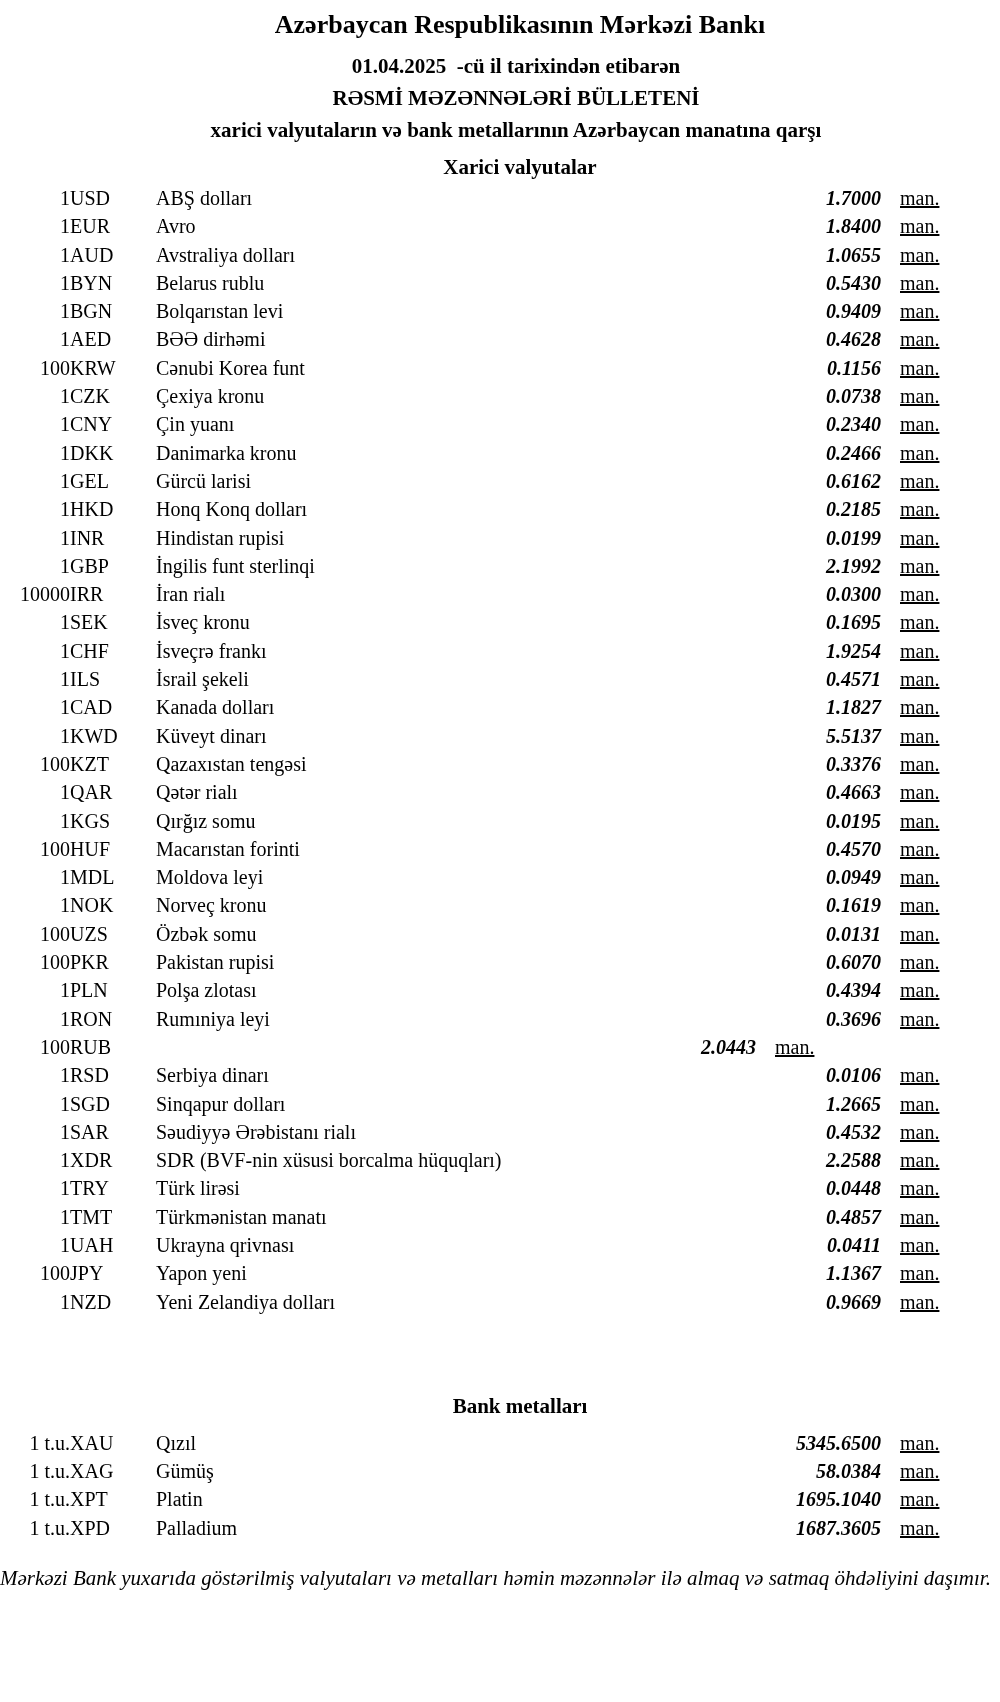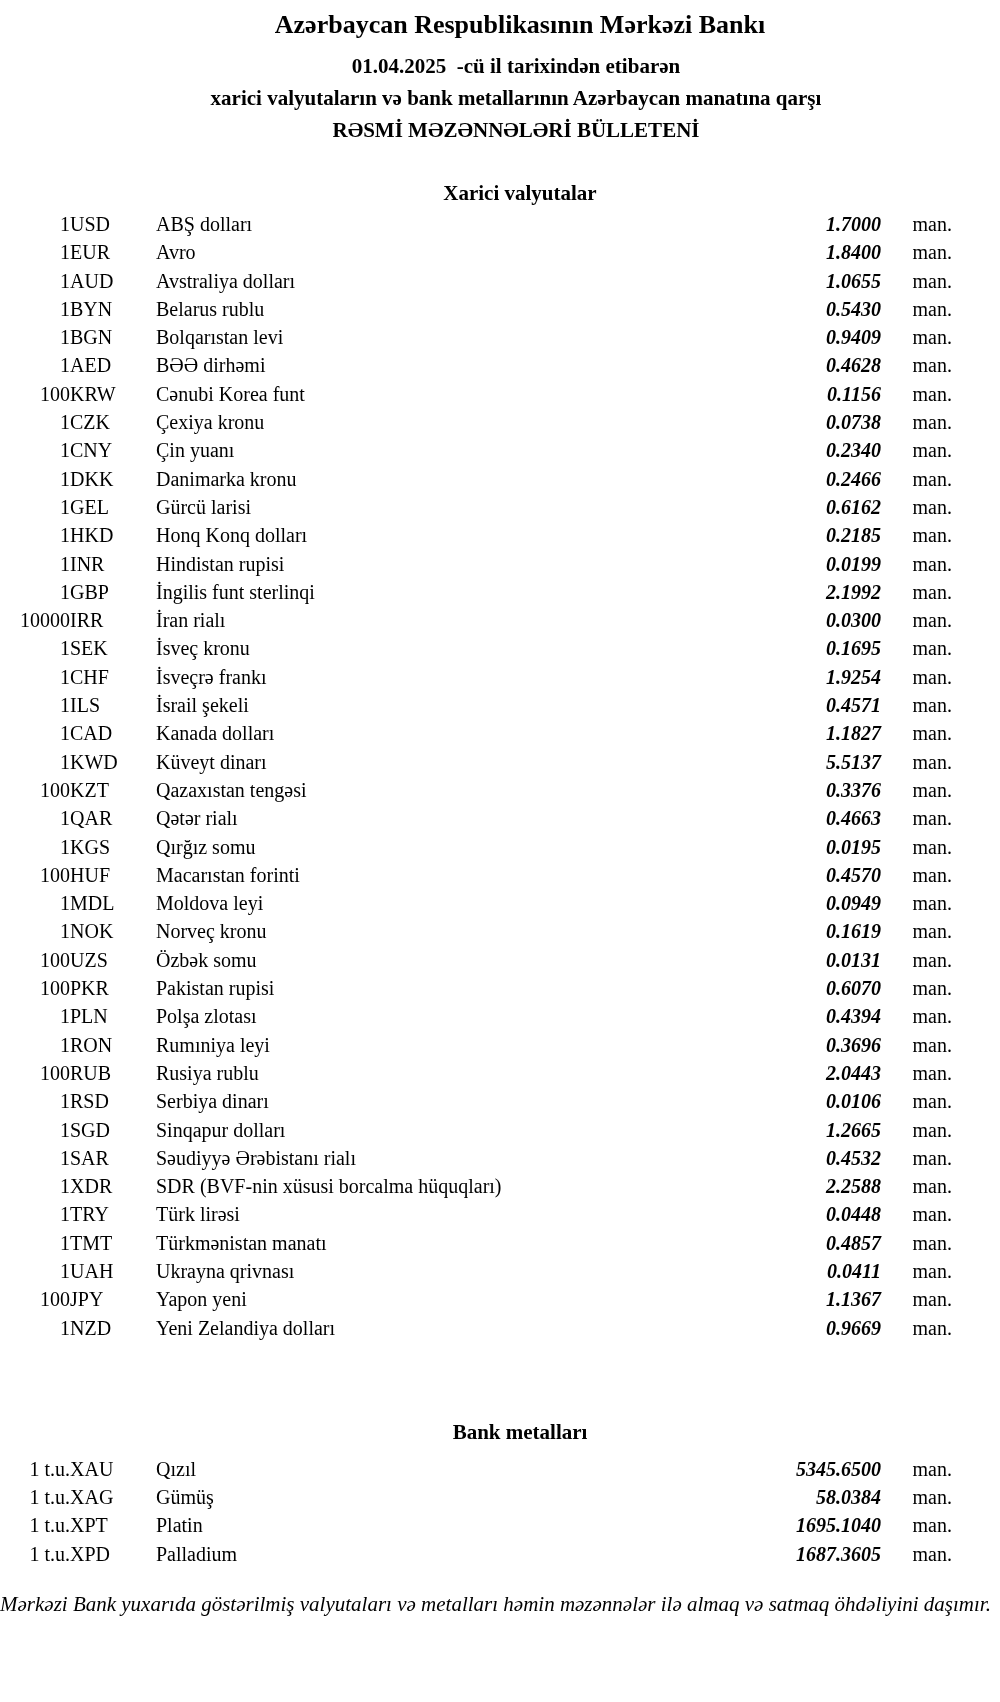--- a/index.html
+++ b/index.html
@@ -27,58 +27,58 @@
     line-height: 32px;
     font-weight: bold;
     padding-left: 32px;
   }
   .subline.first { margin-top: 10px; }
 
   .section-title {
     font-size: 21px;
     line-height: 30px;
     font-weight: bold;
-    margin-top: 32px;
+    margin-top: 6px;
   }
   .section-title.metals { margin-top: 75px; }
 
   
   .rows { margin-top: 2px; padding-right: 48px; }
   .rows.metal-rows { margin-top: 8px; }
   .row {
     display: grid;
     grid-template-columns: 70px 86px 1fr 125px 71px;
     height: 28.3px;
     line-height: 28.3px;
     font-size: 20px;
     white-space: nowrap;
   }
   .row .qty  { text-align: right; }
   .row .code { text-align: left; }
   .row .name { padding-left: 0; }
   .row .rate { text-align: right; font-weight: bold; font-style: italic; }
-  .row .man  { text-align: right; padding-left: 19px; }
+  .row .man  { text-align: left; padding-left: 19px; text-decoration: underline; }
 
   .footer-note {
     margin-top: 22px;
     font-size: 21px;
     line-height: 28px;
     font-style: italic;
   }
 </style>
 </head>
 <body>
 
 <div class="page">
 
   <header>
     <h1 class="bank-title centered">Azərbaycan Respublikasının Mərkəzi Bankı</h1>
     <div class="subline first centered">01.04.2025 &nbsp;-cü il tarixindən etibarən</div>
+    <div class="subline centered">RƏSMİ MƏZƏNNƏLƏRİ BÜLLETENİ</div>
     <div class="subline centered">xarici valyutaların və bank metallarının Azərbaycan manatına qarşı</div>
-    <div class="subline centered">RƏSMİ MƏZƏNNƏLƏRİ BÜLLETENİ</div>
   </header>
 
   <section>
     <h2 class="section-title centered">Xarici valyutalar</h2>
     <div class="rows" id="currency-rows">
   <div class="row">
     <span class="qty">1</span>
     <span class="code">USD</span>
     <span class="name">ABŞ dolları</span>
     <span class="rate">1.7000</span>
@@ -313,21 +313,20 @@
     <span class="qty">1</span>
     <span class="code">RON</span>
     <span class="name">Rumıniya leyi</span>
     <span class="rate">0.3696</span>
     <span class="man">man.</span>
   </div>
 
   <div class="row">
     <span class="qty">100</span>
     <span class="code">RUB</span>
-    <span class="name">Rusiya rublu</span>
     <span class="rate">2.0443</span>
     <span class="man">man.</span>
   </div>
 
   <div class="row">
     <span class="qty">1</span>
     <span class="code">RSD</span>
     <span class="name">Serbiya dinarı</span>
     <span class="rate">0.0106</span>
     <span class="man">man.</span>

